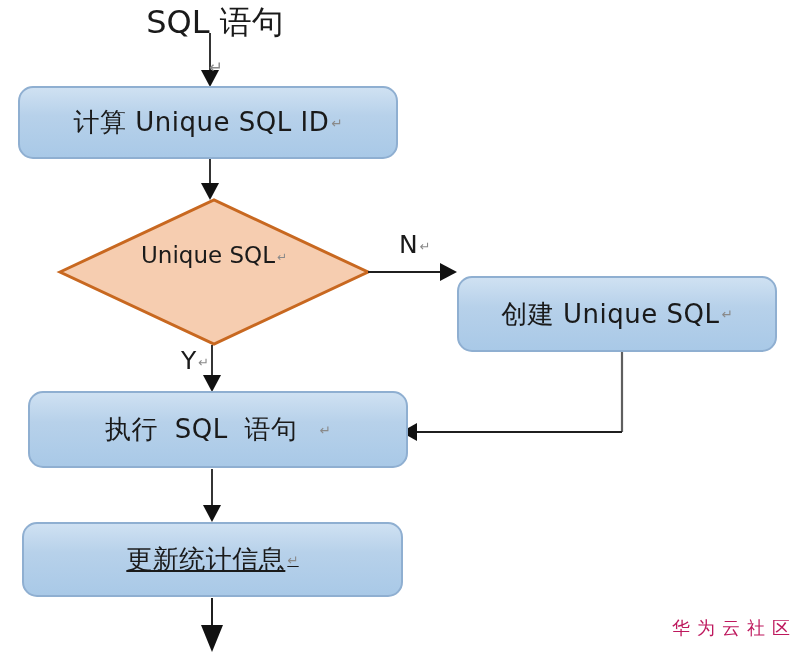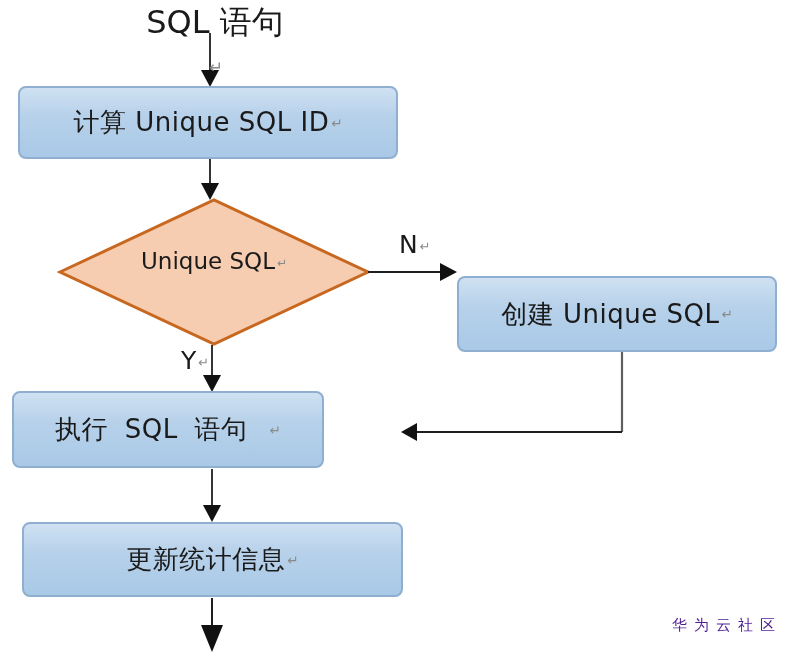--- a/index.html
+++ b/index.html
@@ -10,56 +10,56 @@
   }
   .canvas{position:absolute;inset:0;width:798px;height:660px;}
   svg.wires{position:absolute;left:0;top:0;width:798px;height:660px;pointer-events:none;}
 
   
   .process{
     position:absolute;
     display:flex;align-items:center;justify-content:center;
     background:linear-gradient(180deg,#cfe1f2 0%,#b7d1ea 40%,#a9c9e7 100%);
     border:2px solid #8fafd1;
-    border-radius:8px;
+    border-radius:15px;
     box-sizing:border-box;
     font-size:26px;
     letter-spacing:0.5px;
     text-align:center;
   }
   .box-compute{left:18px;top:86px;width:380px;height:73px;}
   .box-create{left:457px;top:236px;width:320px;height:76px;margin-top:40px;}
-  .box-execute{left:12px;top:391px;width:312px;height:77px;word-spacing:8px;gap:20px;}
-  .box-update{left:22px;top:522px;width:381px;height:75px;}
+  .box-execute{left:28px;top:391px;width:380px;height:77px;word-spacing:8px;gap:20px;}
+  .box-update{left:22px;top:522px;width:381px;height:75px;text-decoration:underline;}
 
   
   .diamond-text{
     position:absolute;left:84px;top:243px;width:260px;
-    text-align:center;font-size:23px;line-height:36px;
+    text-align:center;font-size:23px;line-height:24px;
   }
 
   .start-label{
     position:absolute;left:140px;top:1px;width:150px;
     text-align:center;font-size:32px;
   }
 
   .edge-label{
     position:absolute;font-size:25px;font-weight:500;
   }
   .label-n{left:399px;top:230px;}
   .label-y{left:181px;top:346px;}
 
   .pmark{
     font-size:0.52em;color:#8a8a8a;margin-left:2px;
     vertical-align:2px;font-weight:normal;letter-spacing:0;
   }
 
   .watermark{
     position:absolute;left:672px;top:616px;width:126px;
-    font-size:15px;letter-spacing:7px;color:#4c1d95;
+    font-size:18px;letter-spacing:7px;color:#be185d;
     white-space:nowrap;font-weight:500;
   }
 </style>
 </head>
 <body>
 
 <div class="canvas">
 
   <svg class="wires" viewBox="0 0 798 660" aria-hidden="true">
 

